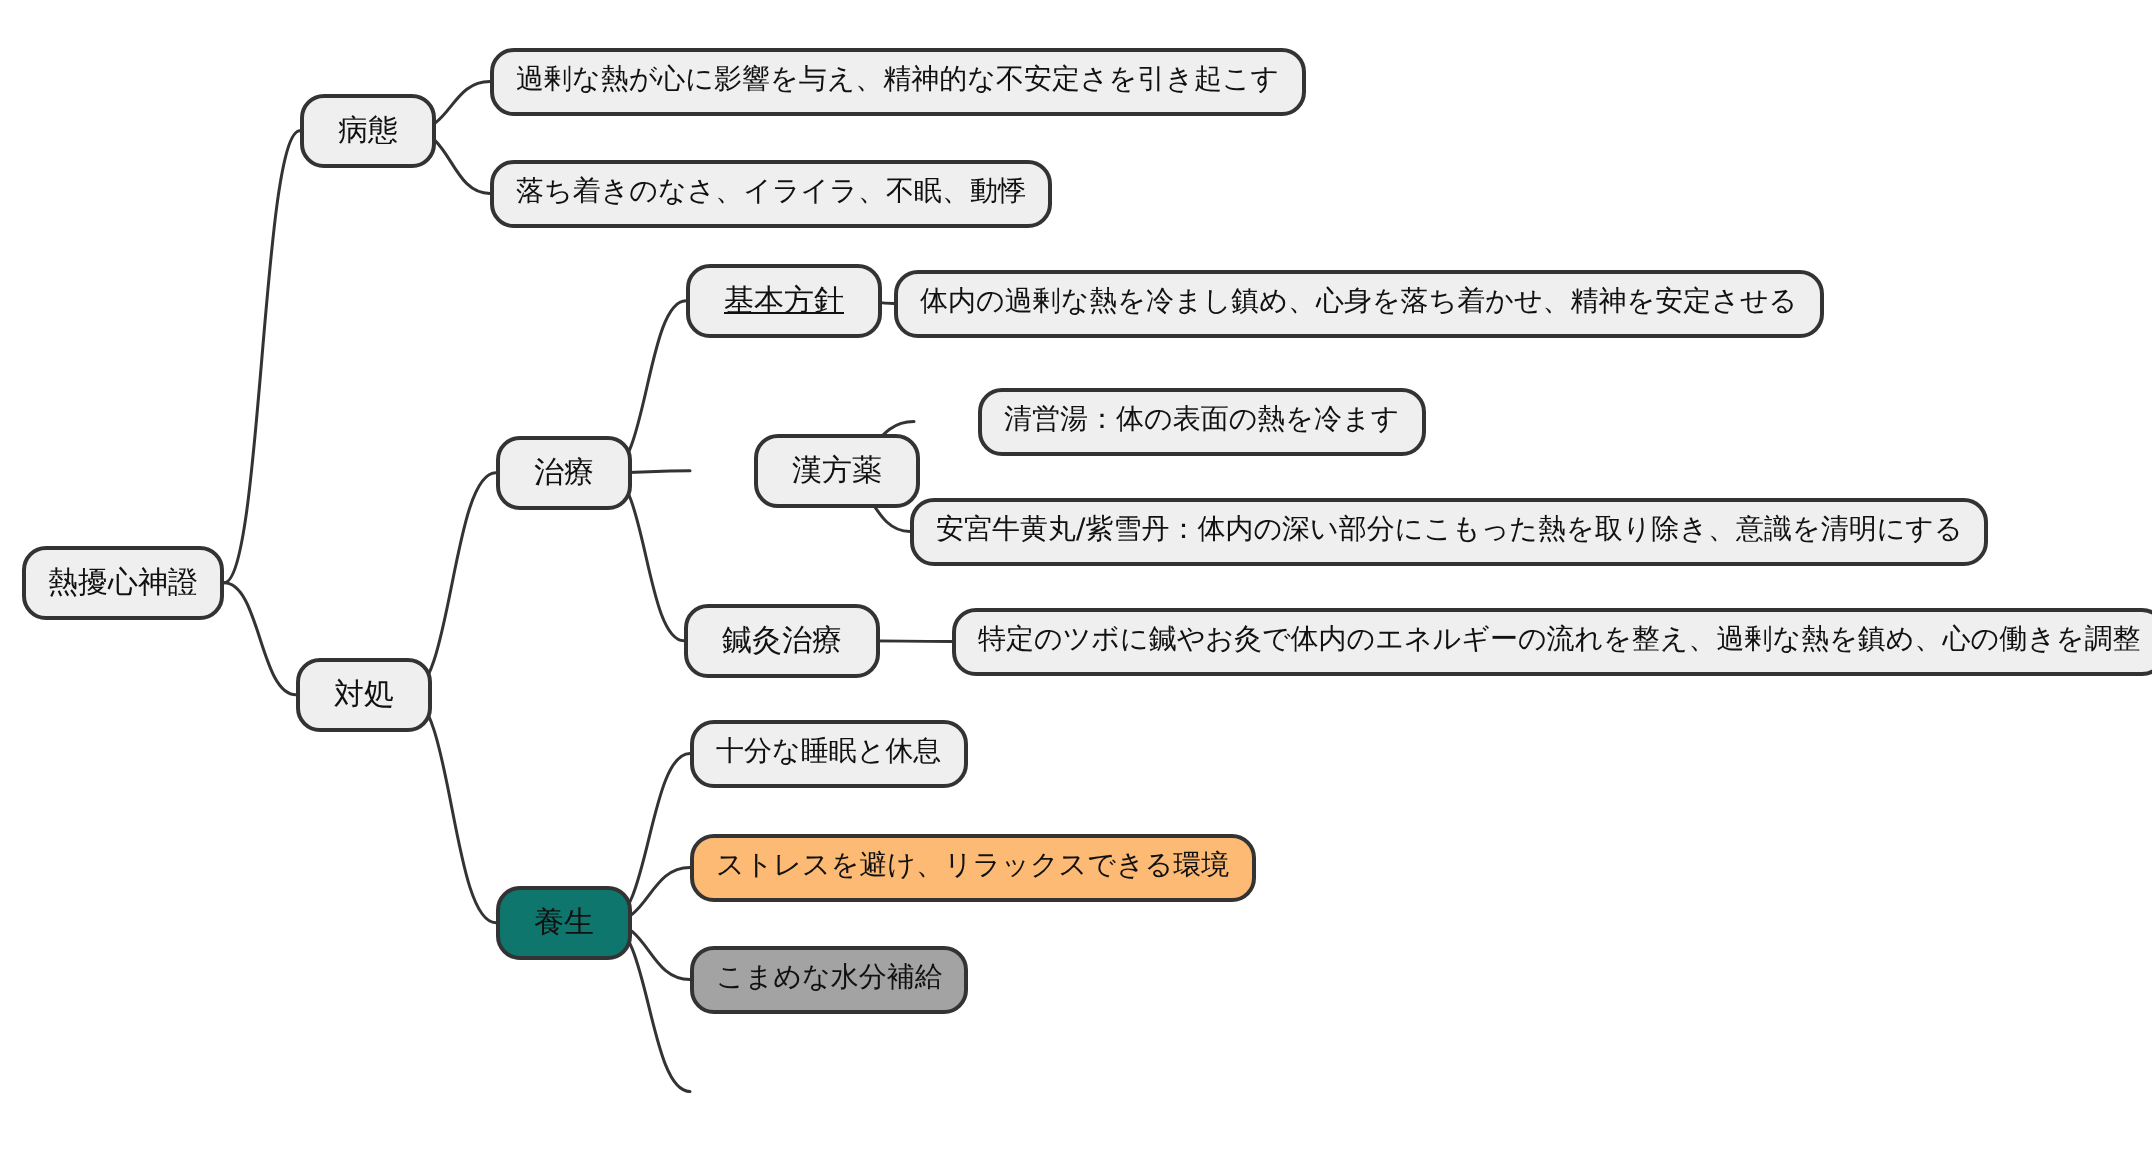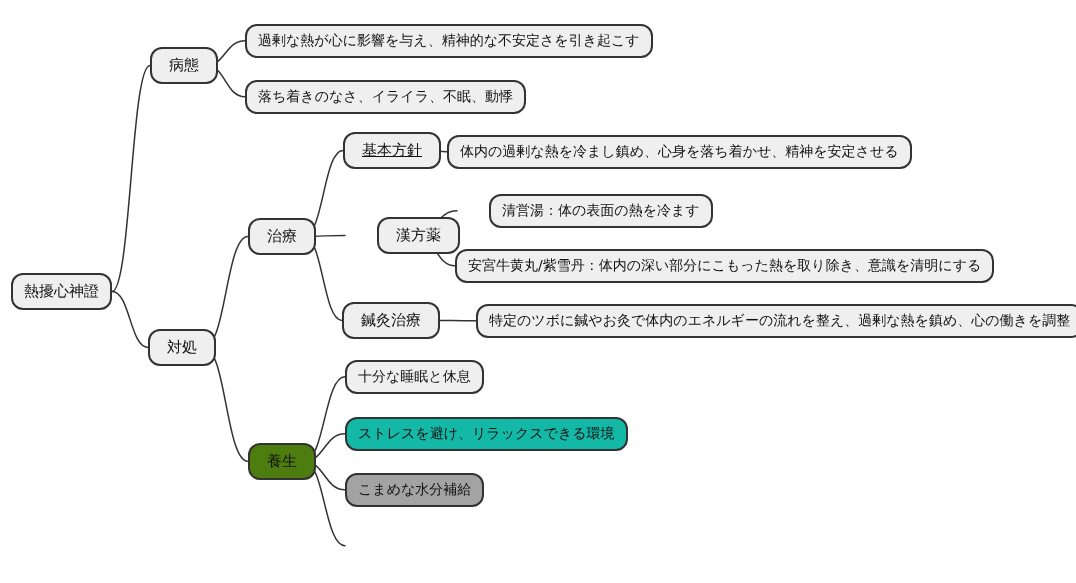--- a/index.html
+++ b/index.html
@@ -87,17 +87,17 @@
   <div class="node branch" id="n-policy" style="left: 343px; top: 132px; background: rgb(239, 239, 239); border-color: rgb(51, 51, 51); color: rgb(17, 17, 17); text-decoration: underline;">基本方針</div>
   <div class="node leaf" id="n-policy-desc" style="left: 447px; top: 135px; background: rgb(239, 239, 239); border-color: rgb(51, 51, 51); color: rgb(17, 17, 17);">体内の過剰な熱を冷まし鎮め、心身を落ち着かせ、精神を安定させる</div>
 
   <div class="node branch" id="n-kampo" style="left: 345px; top: 217px; background: rgb(239, 239, 239); border-color: rgb(51, 51, 51); color: rgb(17, 17, 17); margin-left: 32px;">漢方薬</div>
   <div class="node leaf" id="n-kampo-1" style="left: 457px; top: 194px; background: rgb(239, 239, 239); border-color: rgb(51, 51, 51); color: rgb(17, 17, 17); margin-left: 32px;">清営湯：体の表面の熱を冷ます</div>
   <div class="node leaf" id="n-kampo-2" style="left: 455px; top: 249px; background: rgb(239, 239, 239); border-color: rgb(51, 51, 51); color: rgb(17, 17, 17);">安宮牛黄丸/紫雪丹：体内の深い部分にこもった熱を取り除き、意識を清明にする</div>
 
   <div class="node branch" id="n-acu" style="left: 342px; top: 302px; background: rgb(239, 239, 239); border-color: rgb(51, 51, 51); color: rgb(17, 17, 17);">鍼灸治療</div>
   <div class="node leaf" id="n-acu-desc" style="left: 476px; top: 304px; background: rgb(239, 239, 239); border-color: rgb(51, 51, 51); color: rgb(17, 17, 17);">特定のツボに鍼やお灸で体内のエネルギーの流れを整え、過剰な熱を鎮め、心の働きを調整</div>
 
-  <div class="node branch" id="n-regimen" style="left: 248px; top: 443px; background: #4d7c0f; border-color: rgb(51, 51, 51); color: rgb(17, 17, 17);">養生</div>
+  <div class="node branch" id="n-regimen" style="left: 248px; top: 443px; background: #0f766e; border-color: rgb(51, 51, 51); color: rgb(17, 17, 17);">養生</div>
   <div class="node leaf" id="n-reg-1" style="left: 345px; top: 360px; background: rgb(239, 239, 239); border-color: rgb(51, 51, 51); color: rgb(17, 17, 17);">十分な睡眠と休息</div>
-  <div class="node leaf" id="n-reg-2" style="left: 345px; top: 417px; background: #14b8a6; border-color: rgb(51, 51, 51); color: rgb(17, 17, 17);">ストレスを避け、リラックスできる環境</div>
+  <div class="node leaf" id="n-reg-2" style="left: 345px; top: 417px; background: #fdba74; border-color: rgb(51, 51, 51); color: rgb(17, 17, 17);">ストレスを避け、リラックスできる環境</div>
   <div class="node leaf" id="n-reg-3" style="left: 345px; top: 473px; background: #a3a3a3; border-color: rgb(51, 51, 51); color: rgb(17, 17, 17);">こまめな水分補給</div>
 </div>
 
 </body></html>

